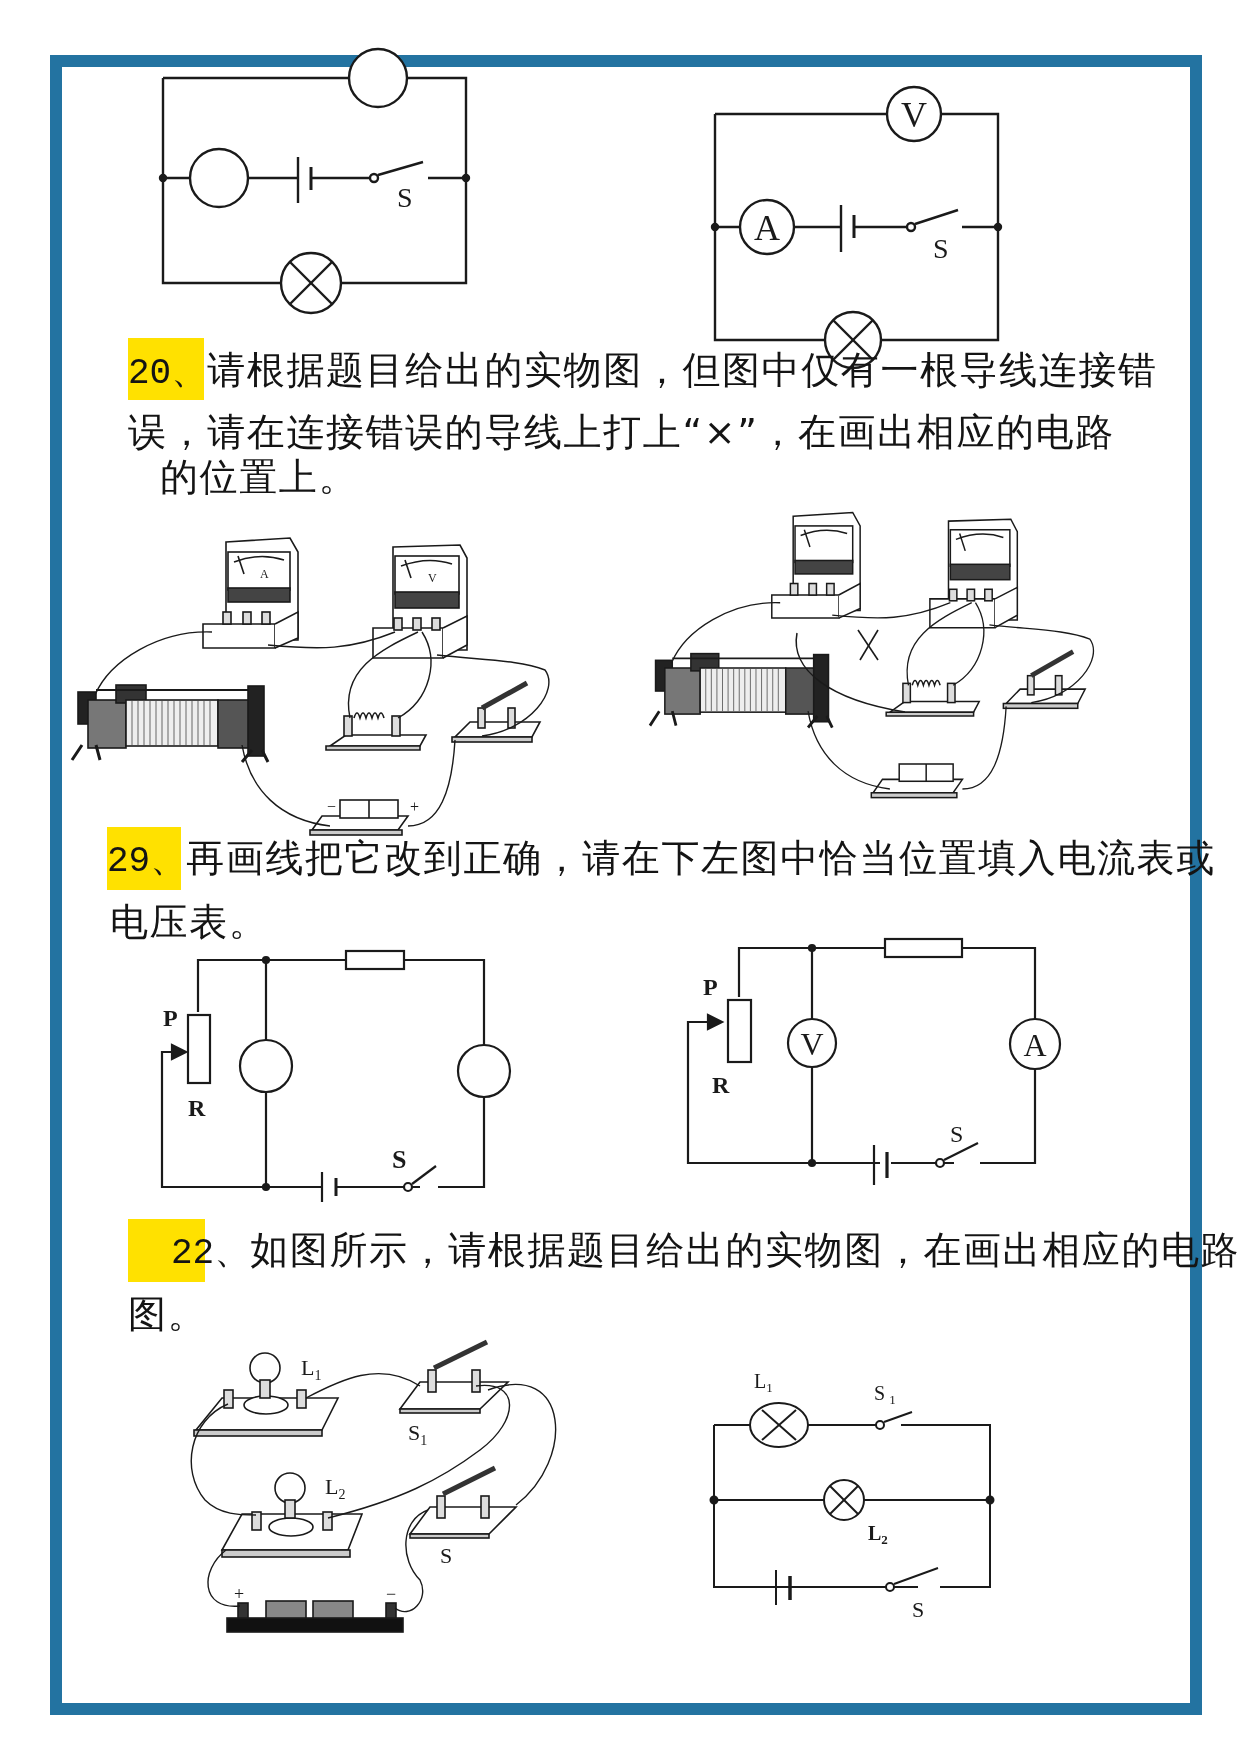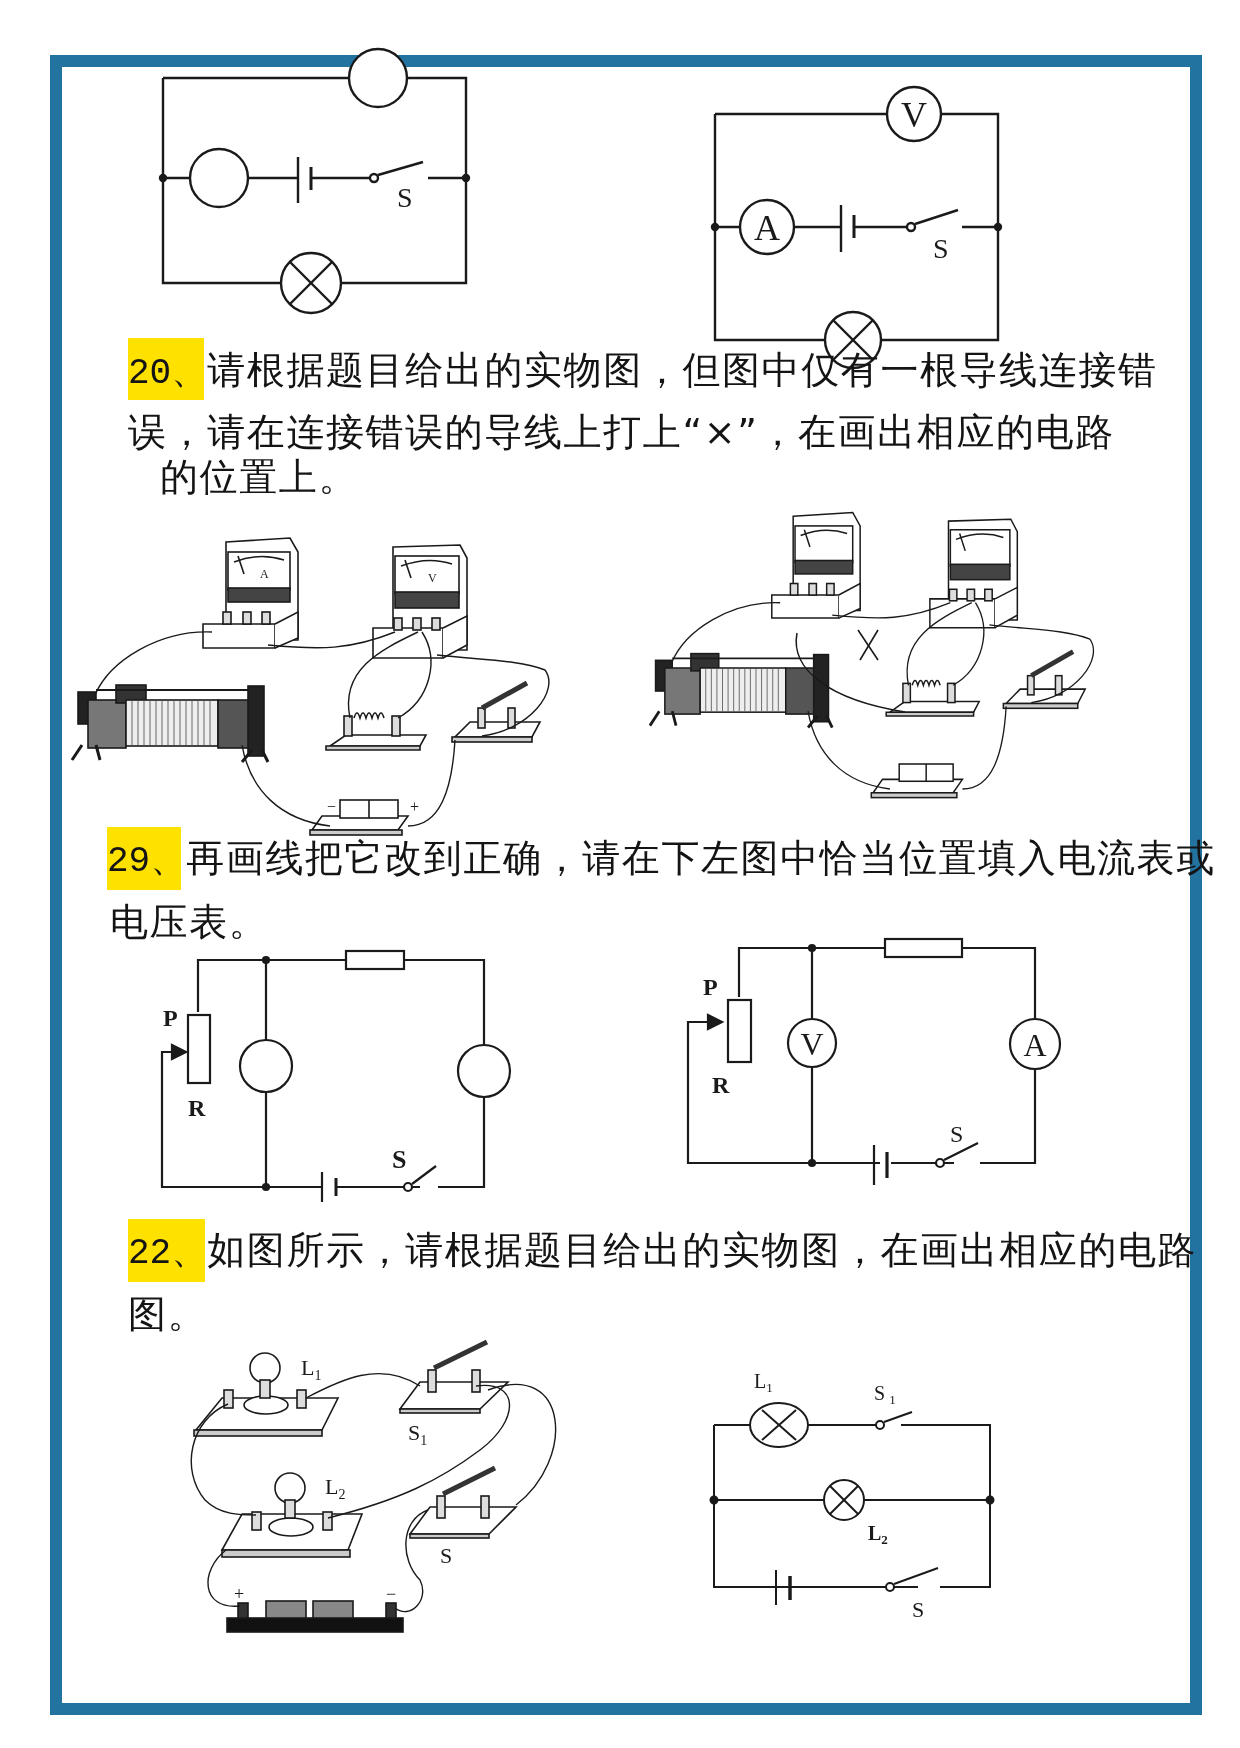--- a/index.html
+++ b/index.html
@@ -290,14 +290,14 @@
 <div class="hl" style="left:128px; top:338px; width:76px; height:62px;"></div>
 <div class="q-line" style="left:128px; top:348px;"><span class="num">20、</span><span>请根据题目给出的实物图，但图中仅有一根导线连接错</span></div>
 <div class="q-line" style="left:128px; top:410px;">误，请在连接错误的导线上打上“×”，在画出相应的电路</div>
 <div class="q-line" style="left:128px; top:455px;margin-left:32px;">的位置上。</div>
 
 <div class="hl" style="left:107px; top:827px; width:74px; height:63px;"></div>
 <div class="q-line" style="left:107px; top:836px;"><span class="num">29、</span><span>再画线把它改到正确，请在下左图中恰当位置填入电流表或</span></div>
 <div class="q-line" style="left:110px; top:900px;">电压表。</div>
 
 <div class="hl" style="left:128px; top:1219px; width:77px; height:63px;"></div>
-<div class="q-line" style="left:128px; top:1228px;"><span class="num">22、</span><span>如图所示，请根据题目给出的实物图，在画出相应的电路</span></div>
+<div class="q-line" style="left:128px; top:1228px;padding-left:43px;"><span class="num">22、</span><span>如图所示，请根据题目给出的实物图，在画出相应的电路</span></div>
 <div class="q-line" style="left:128px; top:1292px;">图。</div>
 
 </body></html>

